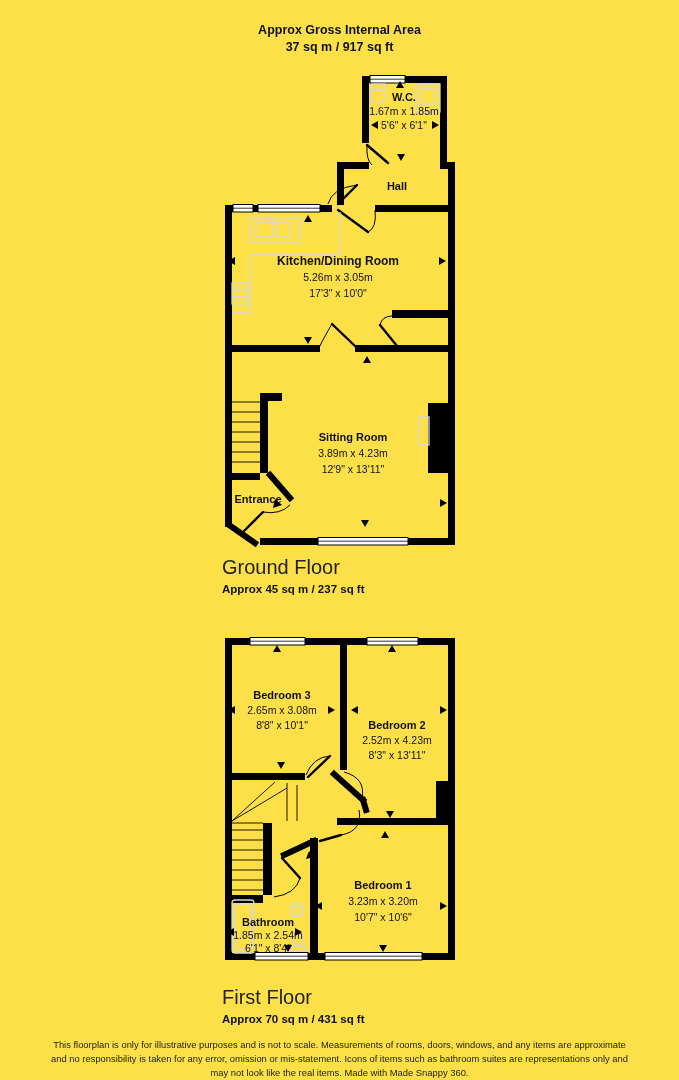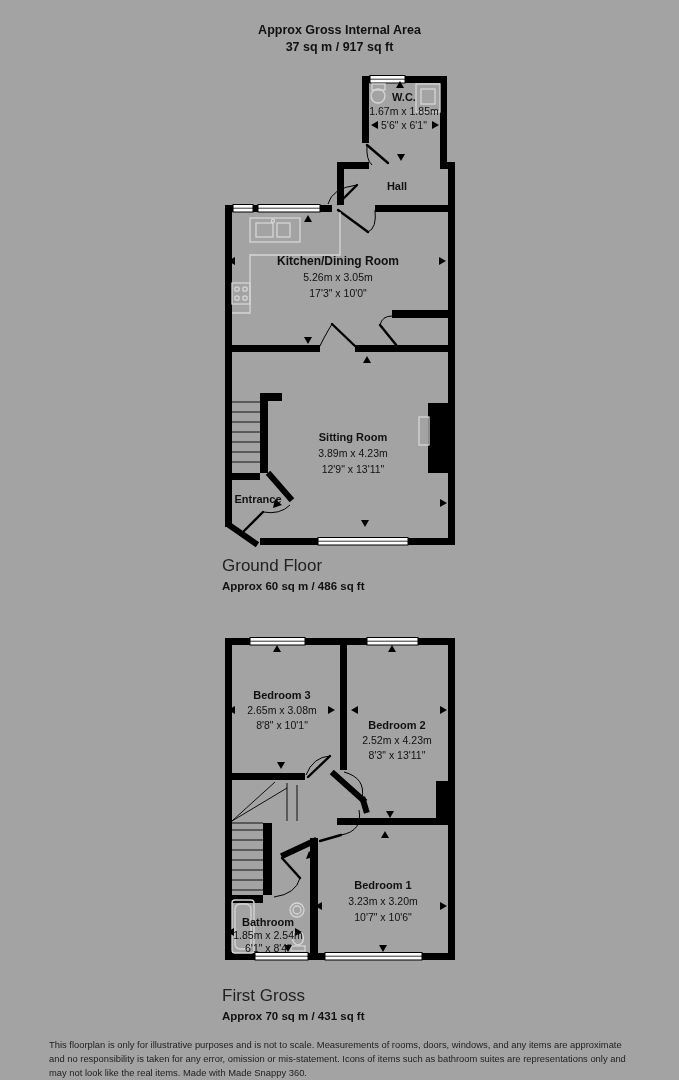--- a/index.html
+++ b/index.html
@@ -1,23 +1,23 @@
 <!DOCTYPE html>
 <html><head>
 <meta charset="utf-8">
 <style>
   html,body{margin:0;padding:0;background:#ffffff;}
-  #page{position:relative;width:679px;height:1080px;background:#a3a3a3;overflow:hidden;
+  #page{position:relative;width:679px;height:1080px;background:#fde047;overflow:hidden;
         font-family:"Liberation Sans", sans-serif;color:#1a1a1a;}
   .hdr{position:absolute;top:22px;left:0;width:679px;text-align:center;}
   .hdr .l1,.hdr .l2{font-size:12.5px;font-weight:bold;line-height:1.35;color:#111;}
   .floor-label{position:absolute;left:222px;}
-  .floor-label .big{font-size:17px;font-weight:400;color:#222;}
+  .floor-label .big{font-size:20px;font-weight:400;color:#222;}
   .floor-label .small{font-size:11.5px;font-weight:bold;margin-top:4px;color:#111;}
-  .disclaimer{position:absolute;top:1038px;left:49px;width:581px;text-align:left;
+  .disclaimer{position:absolute;top:1038px;left:49px;width:581px;text-align:center;
               font-size:9.4px;line-height:1.5;color:#222;}
   svg{position:absolute;}
   svg text{fill:#111;}
   .rname{font-size:11px;font-weight:bold;}
   .rnameL{font-size:12px;font-weight:bold;}
   .rdim{font-size:10.5px;}
   .wall{fill:#000;}
   .wline{stroke:#000;stroke-width:6;stroke-linecap:square;}
   .leaf{stroke:#000;stroke-width:2.4;stroke-linecap:round;}
   .arc{stroke:#000;stroke-width:1;fill:none;}
@@ -168,21 +168,21 @@
       <text class="rdim" x="133" y="392">3.89m x 4.23m</text>
       <text class="rdim" x="133" y="408">12'9" x 13'11"</text>
     </g>
     <g text-anchor="middle">
       <text class="rname" x="38" y="438">Entrance</text>
     </g>
   </svg>
 
   <div class="floor-label" style="top:556px;">
     <div class="big">Ground Floor</div>
-    <div class="small">Approx 60 sq m / 486 sq ft</div>
+    <div class="small">Approx 45 sq m / 237 sq ft</div>
   </div>
 
   <svg style="left:220px;top:633px;" width="240" height="332" viewBox="0 0 240 332">
 
     <g>
       <rect class="wall" x="5" y="5" width="25" height="7"></rect>
       <rect class="wall" x="85" y="5" width="62" height="7"></rect>
       <rect class="wall" x="198" y="5" width="37" height="7"></rect>
       <rect class="win" x="30" y="4.5" width="55" height="7.5"></rect>
       <line class="winmid" x1="30" y1="8.2" x2="85" y2="8.2"></line>
@@ -287,19 +287,19 @@
       <text class="rdim" x="163" y="288">10'7" x 10'6"</text>
     </g>
     <g text-anchor="middle">
       <text class="rname" x="48" y="293">Bathroom</text>
       <text class="rdim" x="48" y="306">1.85m x 2.54m</text>
       <text class="rdim" x="48" y="319">6'1" x 8'4"</text>
     </g>
   </svg>
 
   <div class="floor-label" style="top:986px;">
-    <div class="big">First Gross</div>
+    <div class="big">First Floor</div>
     <div class="small">Approx 70 sq m / 431 sq ft</div>
   </div>
 
   <div class="disclaimer">This floorplan is only for illustrative purposes and is not to scale. Measurements of rooms, doors, windows, and any items are approximate and no responsibility is taken for any error, omission or mis-statement. Icons of items such as bathroom suites are representations only and may not look like the real items. Made with Made Snappy 360.</div>
 
 </div>
 
 </body></html>

